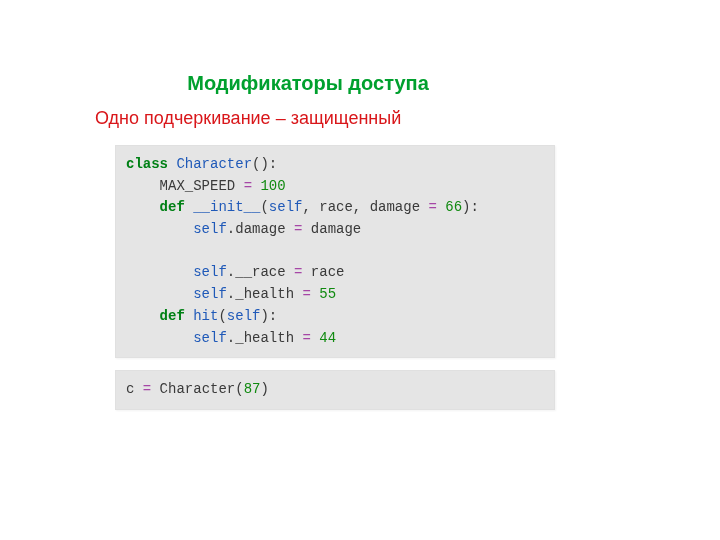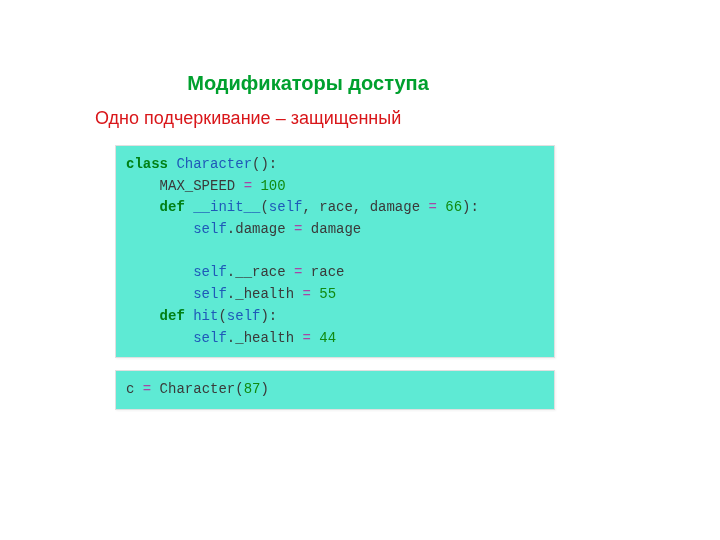--- a/index.html
+++ b/index.html
@@ -35,21 +35,21 @@
     font-size: 18px;
     margin-left: 47px;
   }
   .code-blocks {
     position: absolute;
     top: 145px;
     left: 115px;
     width: 440px;
   }
   .code-block {
-    background: #5eead4;
+    background: #e5e5e5;
     border: 1px solid #e0e0e0;
     padding: 8px 10px 8px 10px;
     margin-bottom: 12px;
     box-shadow: 1px 1px 2px rgba(0,0,0,0.05);
   }
   pre {
     margin: 0;
     font-family: "Courier New", Courier, monospace;
     font-size: 14px;
     line-height: 1.55;

